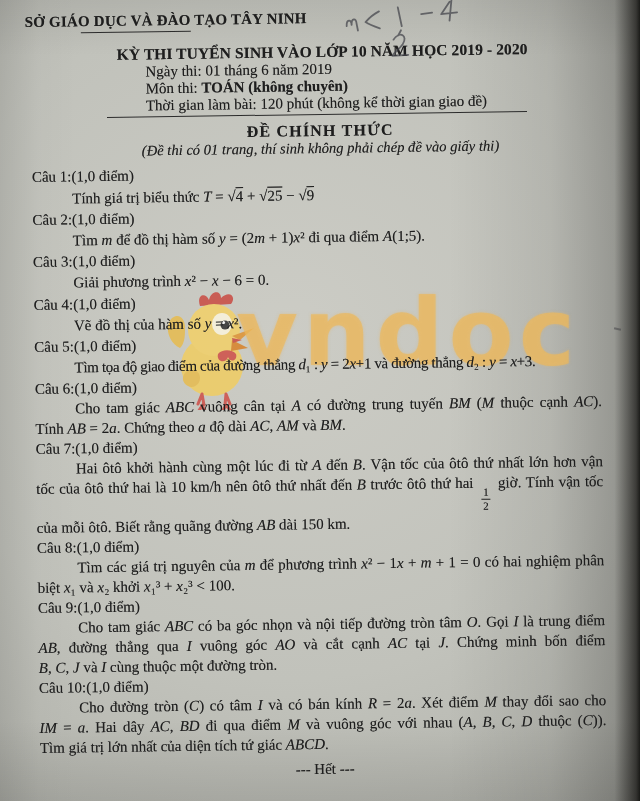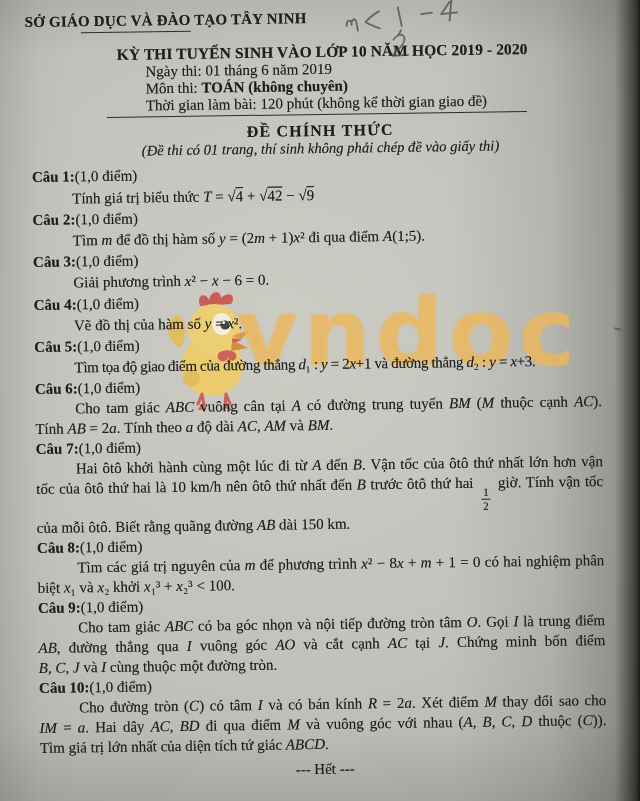--- a/index.html
+++ b/index.html
@@ -21,21 +21,21 @@
   .dept-underline{width:110px;height:0;border-top:1.6px solid #2c2c2c;margin:1px 0 0 86px;}
   .exam-title{margin-top:12px;text-align:center;font-weight:bold;font-size:15.5px;line-height:19px;padding-left:14px;letter-spacing:0.1px;}
   .meta{margin-left:150px;font-size:15px;line-height:16.8px;}
   .header-rule{width:420px;height:0;border-top:1.7px solid #2c2c2c;margin:3px 0 0 111px;}
   .official{margin-top:6px;text-align:center;font-weight:bold;font-size:16px;line-height:19px;letter-spacing:1.2px;padding-left:8px;}
   .note{text-align:center;font-style:italic;font-size:14.6px;line-height:17px;padding-left:8px;}
 
   
   .questions{margin-top:6px;padding:0 38px 0 35px;font-size:15px;}
   .q-head{line-height:20px;}
-  .q-head .lbl{font-weight:bold;}
+  .q-head .lbl{font-weight:normal;}
   .q-line{line-height:20px;}
   .indent{padding-left:40px;}
   .sec-a .q-head,.sec-a .q-line{line-height:21.2px;}
   .fill{text-align:justify;text-align-last:justify;}
   .tight{letter-spacing:-0.35px;}
   .it{font-style:italic;}
   .rad{text-decoration:overline;}
   .frac{display:inline-flex;flex-direction:column;align-items:center;font-size:11px;line-height:1.1;vertical-align:-8px;margin:0 3px;}
   .fnum{border-bottom:1.2px solid #222;padding:0 2px;}
   .fden{padding:0 2px;}
@@ -99,21 +99,21 @@
     <div class="meta"><span>Môn thi: </span><b>TOÁN (không chuyên)</b></div>
     <div class="meta">Thời gian làm bài: 120 phút (không kể thời gian giao đề)</div>
     <div class="header-rule"></div>
     <div class="official">ĐỀ CHÍNH THỨC</div>
     <div class="note">(Đề thi có 01 trang, thí sinh không phải chép đề vào giấy thi)</div>
 
     <div class="questions">
 
       <div class="q sec-a">
         <div class="q-head"><span class="lbl">Câu 1:</span><span>(1,0 điểm)</span></div>
-        <div class="q-line indent"><span>Tính giá trị biểu thức </span><span class="it">T</span><span> = </span><span>√</span><span class="rad">4</span><span> + </span><span>√</span><span class="rad">42</span><span> − </span><span>√</span><span class="rad">9</span></div>
+        <div class="q-line indent"><span>Tính giá trị biểu thức </span><span class="it">T</span><span> = </span><span>√</span><span class="rad">4</span><span> + </span><span>√</span><span class="rad">25</span><span> − </span><span>√</span><span class="rad">9</span></div>
       </div>
 
       <div class="q sec-a">
         <div class="q-head"><span class="lbl">Câu 2:</span><span>(1,0 điểm)</span></div>
         <div class="q-line indent"><span>Tìm </span><span class="it">m</span><span> để đồ thị hàm số </span><span class="it">y</span><span> = (2</span><span class="it">m</span><span> + 1)</span><span class="it">x</span><span>²</span><span> đi qua điểm </span><span class="it">A</span><span>(1;5).</span></div>
       </div>
 
       <div class="q sec-a">
         <div class="q-head"><span class="lbl">Câu 3:</span><span>(1,0 điểm)</span></div>
         <div class="q-line indent"><span>Giải phương trình </span><span class="it">x</span><span>² − </span><span class="it">x</span><span> − 6 = 0.</span></div>
@@ -125,36 +125,36 @@
       </div>
 
       <div class="q sec-a">
         <div class="q-head"><span class="lbl">Câu 5:</span><span>(1,0 điểm)</span></div>
         <div class="q-line indent tight"><span>Tìm tọa độ giao điểm của đường thẳng </span><span class="it">d</span><span>₁ : </span><span class="it">y</span><span> = 2</span><span class="it">x</span><span>+1 và đường thẳng </span><span class="it">d</span><span>₂ : </span><span class="it">y</span><span> = </span><span class="it">x</span><span>+3.</span></div>
       </div>
 
       <div class="q">
         <div class="q-head"><span class="lbl">Câu 6:</span><span>(1,0 điểm)</span></div>
         <div class="q-line indent fill"><span>Cho tam giác </span><span class="it">ABC</span><span> vuông cân tại </span><span class="it">A</span><span> có đường trung tuyến </span><span class="it">BM</span><span> (</span><span class="it">M</span><span> thuộc cạnh </span><span class="it">AC</span><span>).</span></div>
-        <div class="q-line"><span>Tính </span><span class="it">AB</span><span> = 2</span><span class="it">a</span><span>. Tính theo </span><span class="it">a</span><span> độ dài </span><span class="it">AC</span><span>, </span><span class="it">AM</span><span> và </span><span class="it">BM</span><span>.</span></div>
+        <div class="q-line"><span>Tính </span><span class="it">AB</span><span> = 2</span><span class="it">a</span><span>. Chứng theo </span><span class="it">a</span><span> độ dài </span><span class="it">AC</span><span>, </span><span class="it">AM</span><span> và </span><span class="it">BM</span><span>.</span></div>
       </div>
 
       <div class="q">
         <div class="q-head"><span class="lbl">Câu 7:</span><span>(1,0 điểm)</span></div>
         <div class="q-line indent fill"><span>Hai ôtô khởi hành cùng một lúc đi từ </span><span class="it">A</span><span> đến </span><span class="it">B</span><span>. Vận tốc của ôtô thứ nhất lớn hơn vận</span></div>
         <div class="q-line fill"><span>tốc của ôtô thứ hai là 10 km/h nên ôtô thứ nhất đến </span><span class="it">B</span><span> trước ôtô thứ hai </span><span class="frac">
               <span class="fnum">1</span>
               <span class="fden">2</span>
             </span><span> giờ. Tính vận tốc</span></div>
         <div class="q-line"><span>của mỗi ôtô. Biết rằng quãng đường </span><span class="it">AB</span><span> dài 150 km.</span></div>
       </div>
 
       <div class="q">
         <div class="q-head"><span class="lbl">Câu 8:</span><span>(1,0 điểm)</span></div>
-        <div class="q-line indent fill"><span>Tìm các giá trị nguyên của </span><span class="it">m</span><span> để phương trình </span><span class="it">x</span><span>² − 8</span><span class="it">x</span><span> + </span><span class="it">m</span><span> + 1 = 0 có hai nghiệm phân</span></div>
+        <div class="q-line indent fill"><span>Tìm các giá trị nguyên của </span><span class="it">m</span><span> để phương trình </span><span class="it">x</span><span>² − 1</span><span class="it">x</span><span> + </span><span class="it">m</span><span> + 1 = 0 có hai nghiệm phân</span></div>
         <div class="q-line"><span>biệt </span><span class="it">x</span><span>₁ và </span><span class="it">x</span><span>₂ khởi </span><span class="it">x</span><span>₁³ + </span><span class="it">x</span><span>₂³ &lt; 100.</span></div>
       </div>
 
       <div class="q">
         <div class="q-head"><span class="lbl">Câu 9:</span><span>(1,0 điểm)</span></div>
         <div class="q-line indent fill"><span>Cho tam giác </span><span class="it">ABC</span><span> có ba góc nhọn và nội tiếp đường tròn tâm </span><span class="it">O</span><span>. Gọi </span><span class="it">I</span><span> là trung điểm</span></div>
         <div class="q-line fill"><span class="it">AB</span><span>, đường thẳng qua </span><span class="it">I</span><span> vuông góc </span><span class="it">AO</span><span> và cắt cạnh </span><span class="it">AC</span><span> tại </span><span class="it">J</span><span>. Chứng minh bốn điểm</span></div>
         <div class="q-line"><span class="it">B</span><span>, </span><span class="it">C</span><span>, </span><span class="it">J</span><span> và </span><span class="it">I</span><span> cùng thuộc một đường tròn.</span></div>
       </div>
 

